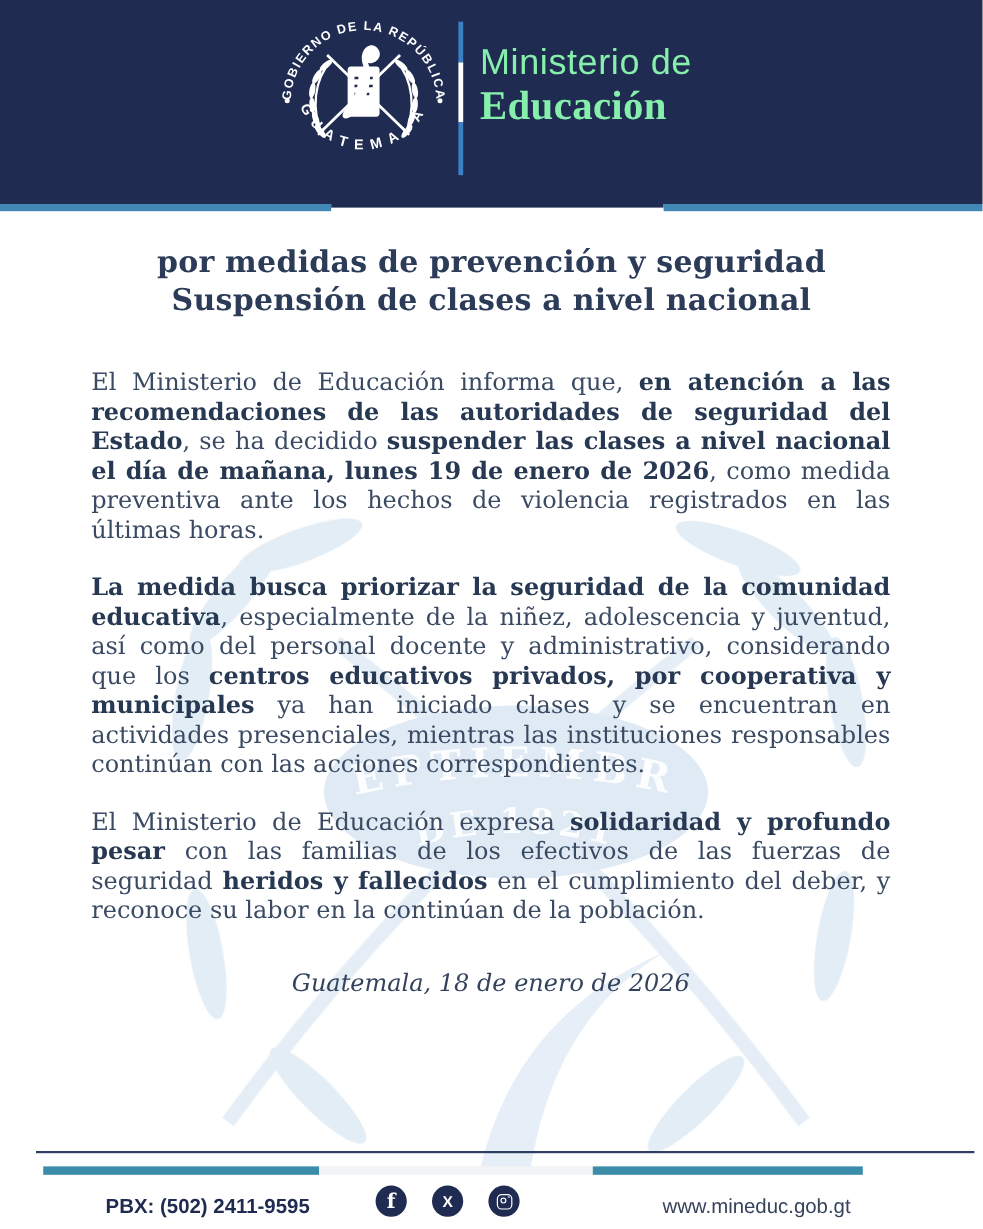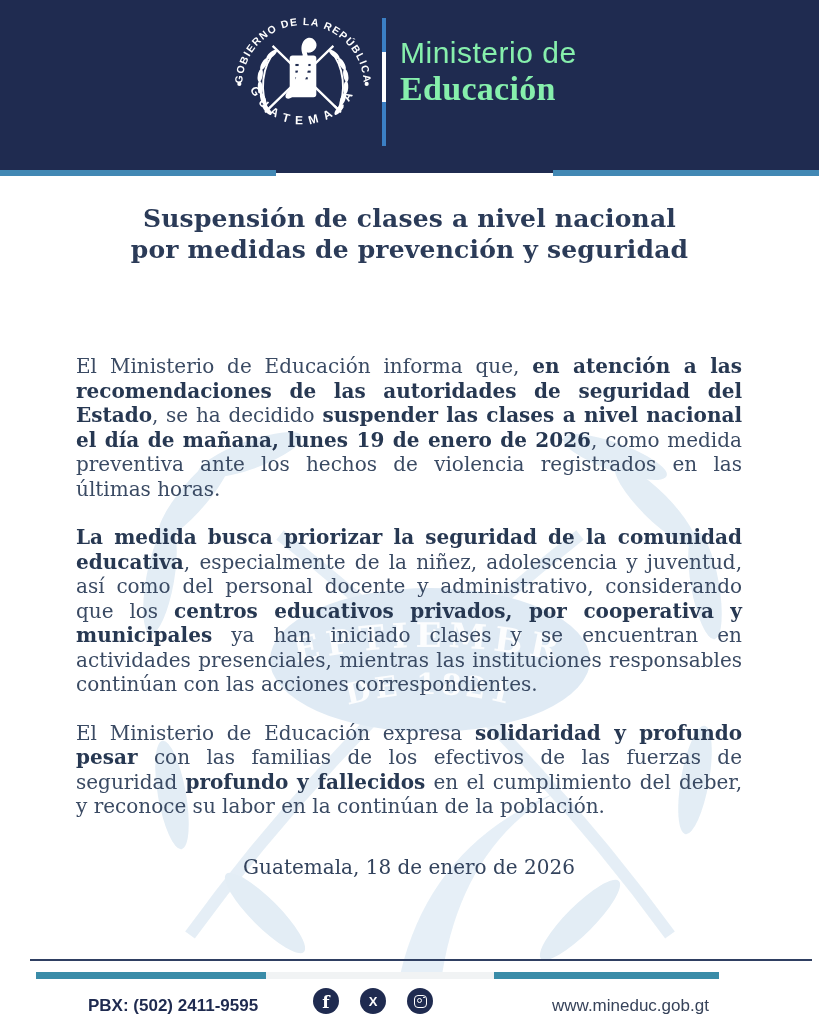--- a/index.html
+++ b/index.html
@@ -22,24 +22,24 @@
   .header-stripe .s-left{width:276px;height:6px;background:#4288b4;}
   .header-stripe .s-mid{width:277px;height:7px;border-top:3px solid #1f2b50;box-sizing:border-box;background:transparent;}
   .header-stripe .s-right{flex:1;height:6px;background:#4288b4;}
 
   
   .watermark{position:absolute;left:100px;top:415px;width:660px;height:575px;z-index:0;pointer-events:none;}
 
   
   .title{position:absolute;left:0;top:203px;width:819px;text-align:center;z-index:1;
          color:#2b3b58;font-weight:700;font-size:25px;line-height:31px;letter-spacing:.2px;}
-  .content{position:absolute;left:76px;top:306px;width:666px;z-index:1;color:#3a4a63;margin-top:48px;}
+  .content{position:absolute;left:76px;top:306px;width:666px;z-index:1;color:#3a4a63;}
   .content p{margin:0 0 24px 0;font-size:20px;line-height:24.5px;text-align:justify;}
   .content p b{color:#273852;}
-  .dateline{margin-top:36px;text-align:center;font-size:20px;color:#33435d;}
+  .dateline{margin-top:36px;text-align:center;font-size:20px;color:#33435d;font-style:italic;}
 
   
   .footer-hairline{position:absolute;left:30px;top:959px;width:782px;height:2px;background:#2f3f62;z-index:1;}
   .footer-tealline{position:absolute;left:36px;top:972px;width:683px;height:7px;display:flex;z-index:1;}
   .footer-tealline .t1{width:230px;background:#3a8ca8;}
   .footer-tealline .t2{width:228px;background:#f1f3f4;}
   .footer-tealline .t3{width:225px;background:#3a8ca8;}
 
   .footer-row{position:absolute;left:0;top:988px;width:819px;height:36px;z-index:1;
               font-family:"Liberation Sans",sans-serif;}
@@ -144,28 +144,28 @@
       <text fill="#fcfdfe" font-family="DejaVu Serif, serif" font-size="34" font-weight="700" letter-spacing="7">
         <textPath href="#wmArc1" startOffset="50%" text-anchor="middle">SEPTIEMBRE</textPath>
       </text>
       <text fill="#fcfdfe" font-family="DejaVu Serif, serif" font-size="29" font-weight="700" letter-spacing="4">
         <textPath href="#wmArc2" startOffset="50%" text-anchor="middle">DE 1821</textPath>
       </text>
     </g>
   </svg>
 
   <div class="title">
+    <div>por medidas de prevención y seguridad</div>
     <div>Suspensión de clases a nivel nacional</div>
-    <div>por medidas de prevención y seguridad</div>
   </div>
 
   <div class="content">
     <p><span>El Ministerio de Educación informa que, </span><b>en atención a las recomendaciones de las autoridades de seguridad del Estado</b><span>, se ha decidido </span><b>suspender las clases a nivel nacional el día de mañana, lunes 19 de enero de 2026</b><span>, como medida preventiva ante los hechos de violencia registrados en las últimas horas.</span></p>
     <p><b>La medida busca priorizar la seguridad de la comunidad educativa</b><span>, especialmente de la niñez, adolescencia y juventud, así como del personal docente y administrativo, considerando que los </span><b>centros educativos privados, por cooperativa y municipales</b><span> ya han iniciado clases y se encuentran en actividades presenciales, mientras las instituciones responsables continúan con las acciones correspondientes.</span></p>
-    <p><span>El Ministerio de Educación expresa </span><b>solidaridad y profundo pesar</b><span> con las familias de los efectivos de las fuerzas de seguridad </span><b>profundo y fallecidos</b><span> en el cumplimiento del deber, y reconoce su labor en la continúan de la población.</span></p>
+    <p><span>El Ministerio de Educación expresa </span><b>solidaridad y profundo pesar</b><span> con las familias de los efectivos de las fuerzas de seguridad </span><b>heridos y fallecidos</b><span> en el cumplimiento del deber, y reconoce su labor en la continúan de la población.</span></p>
     <div class="dateline">Guatemala, 18 de enero de 2026</div>
   </div>
 
   <div class="footer-hairline"></div>
   <div class="footer-tealline">
     <div class="t1"></div>
       <div class="t2"></div>
       <div class="t3"></div>
   </div>
 

